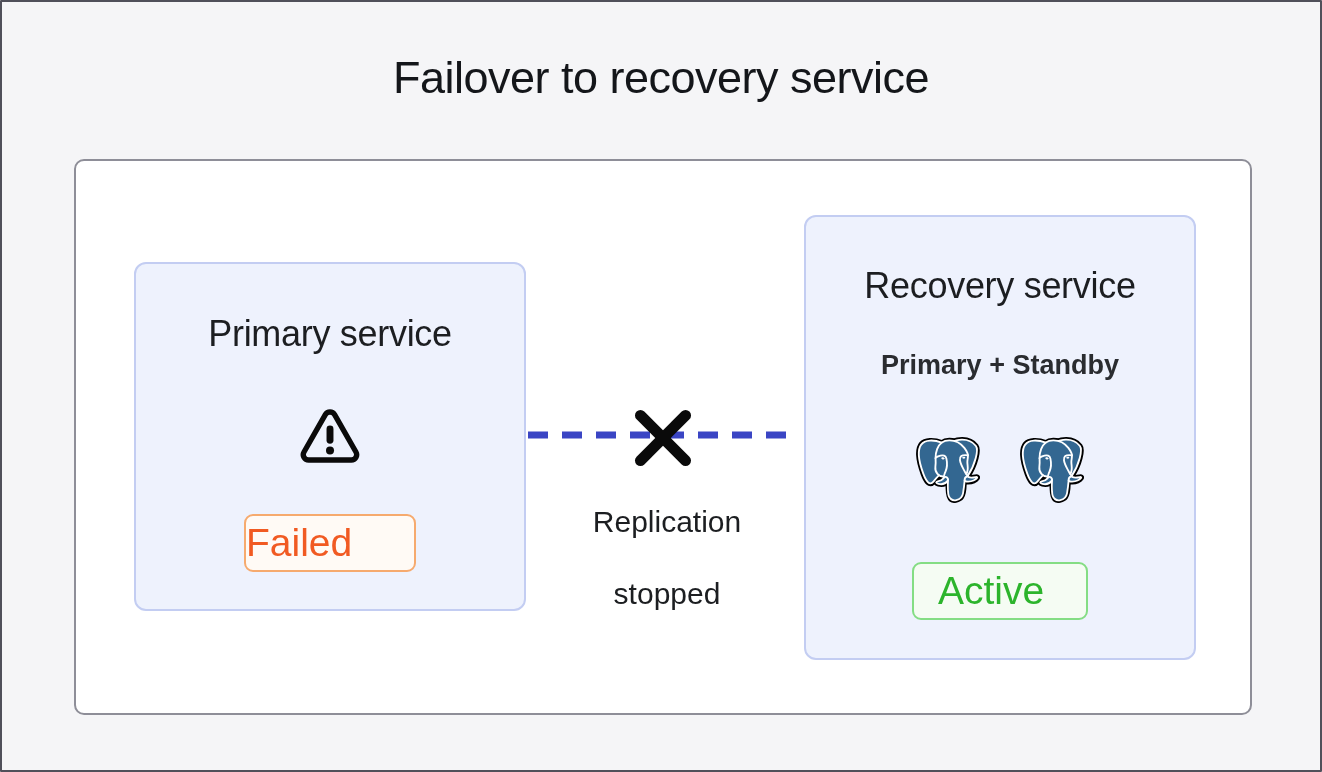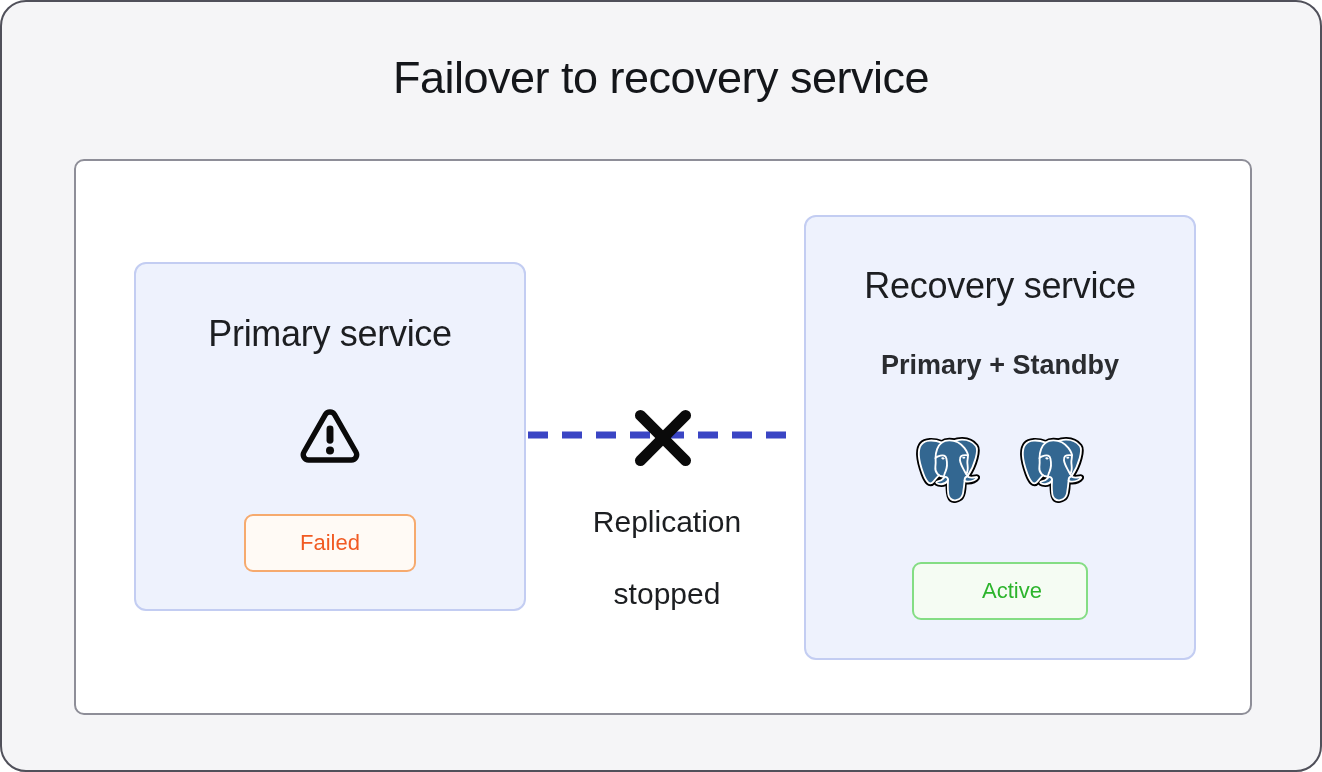--- a/index.html
+++ b/index.html
@@ -5,21 +5,21 @@
   * { margin: 0; padding: 0; box-sizing: border-box; }
   html, body { background: #ffffff; }
   body { font-family: "Liberation Sans", sans-serif; }
 
   .stage {
     position: relative;
     width: 1322px;
     height: 772px;
     background: #f5f5f7;
     border: 2px solid #50505a;
-    border-radius: 26px;
+    border-radius: 1px;
     overflow: hidden;
   }
 
   .diagram-title {
     position: absolute;
     top: 50px;
     left: 0;
     width: 100%;
     text-align: center;
     font-size: 45px;
@@ -80,22 +80,22 @@
     width: 64px;
     height: 64px;
   }
 
   .badge {
     position: absolute;
     left: 50%;
     transform: translateX(-50%);
     display: flex;
     align-items: center;
-    justify-content: center;
-    font-size: 22px;
+    justify-content: flex-start;
+    font-size: 39px;
     border-radius: 9px;
     border: 2px solid;
   }
   .badge-failed {
     top: 250px;
     width: 172px;
     height: 58px;
     color: #f15a22;
     border-color: #f6aa6e;
     background: #fffaf5;

